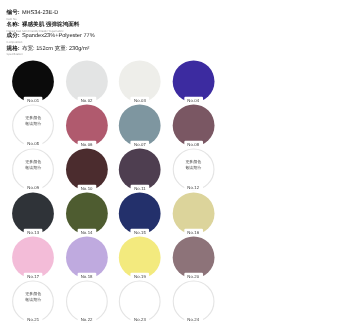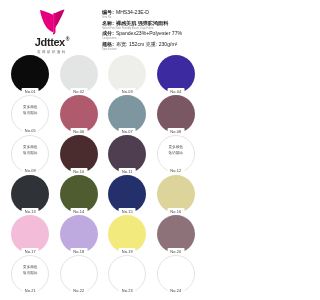--- a/index.html
+++ b/index.html
@@ -80,34 +80,20 @@
     letter-spacing:0.1px;
   }
 </style>
 </head>
 <body>
 
 <div class="page">
 
   <div class="header">
 
-    <div class="brand">
-      <span class="brand-mark">
-        <svg viewBox="0 0 60 56" width="30" height="28" xmlns="http://www.w3.org/2000/svg">
-          <path d="M6 4 C6 4 10 30 22 42 C26 46 30 48 33 49 L33 14 C33 14 22 8 6 4 Z" fill="#e6007e"></path>
-          <path d="M55 3 C55 3 46 26 36 40 C34 43 33 45 33 49 L33 12 C33 12 44 6 55 3 Z" fill="#c9006b"></path>
-          <path d="M33 10 L37 10 L37 47 C37 51 35 53 32 53 L32 50 C33 50 33 49 33 47 Z" fill="#e6007e"></path>
-        </svg>
-      </span>
-      <span class="brand-word">
-        <span>Jdttex</span>
-          <sup>®</sup>
-      </span>
-      <span class="brand-sub">杰得纺织面料</span>
-    </div>
 
     <div class="specs">
       <div class="spec-row">
         <div class="spec-line">
           <span class="spec-key">编号:</span>
           <span class="spec-val thin">MHS34-23E-D</span>
         </div>
         <div class="spec-en">Item No.</div>
       </div>
       <div class="spec-row">

